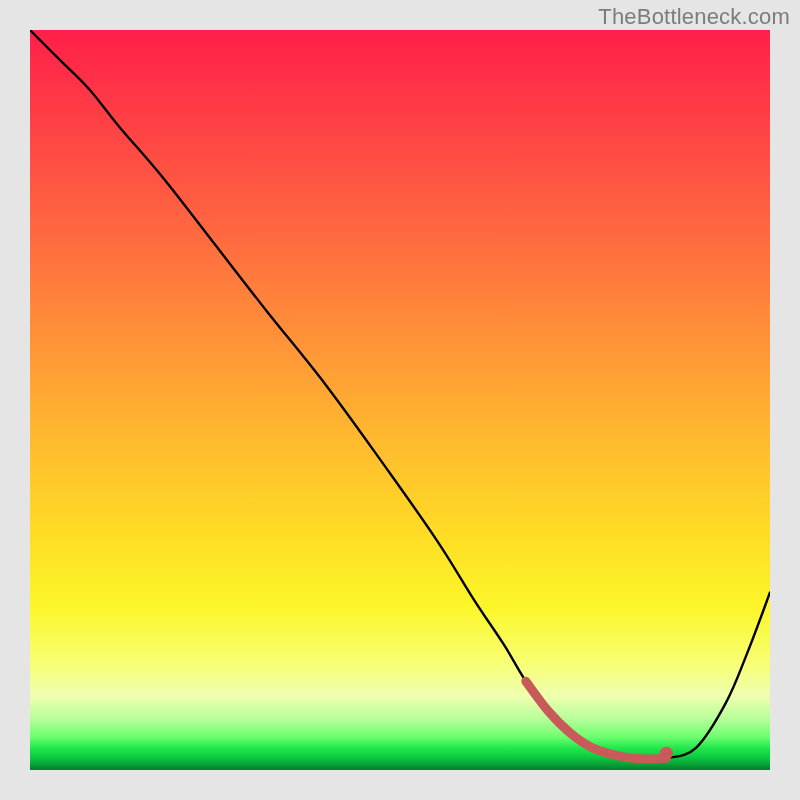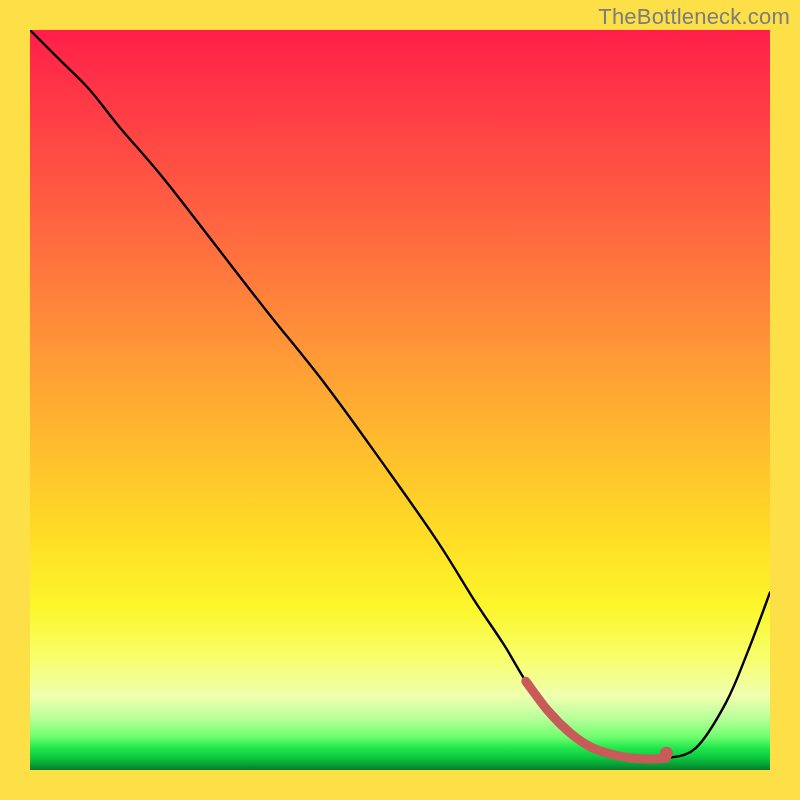--- a/index.html
+++ b/index.html
@@ -8,21 +8,21 @@
     width: 800px;
     height: 800px;
     background: #000;
     overflow: hidden;
     font-family: Arial, Helvetica, sans-serif;
   }
   .frame {
     position: relative;
     width: 800px;
     height: 800px;
-    background: #fde047;
+    background: #e5e5e5;
   }
   .watermark {
     position: absolute;
     top: 4px;
     right: 10px;
     color: #7c7c7c;
     font-size: 22px;
     font-weight: 500;
     letter-spacing: 0.2px;
     z-index: 10;

